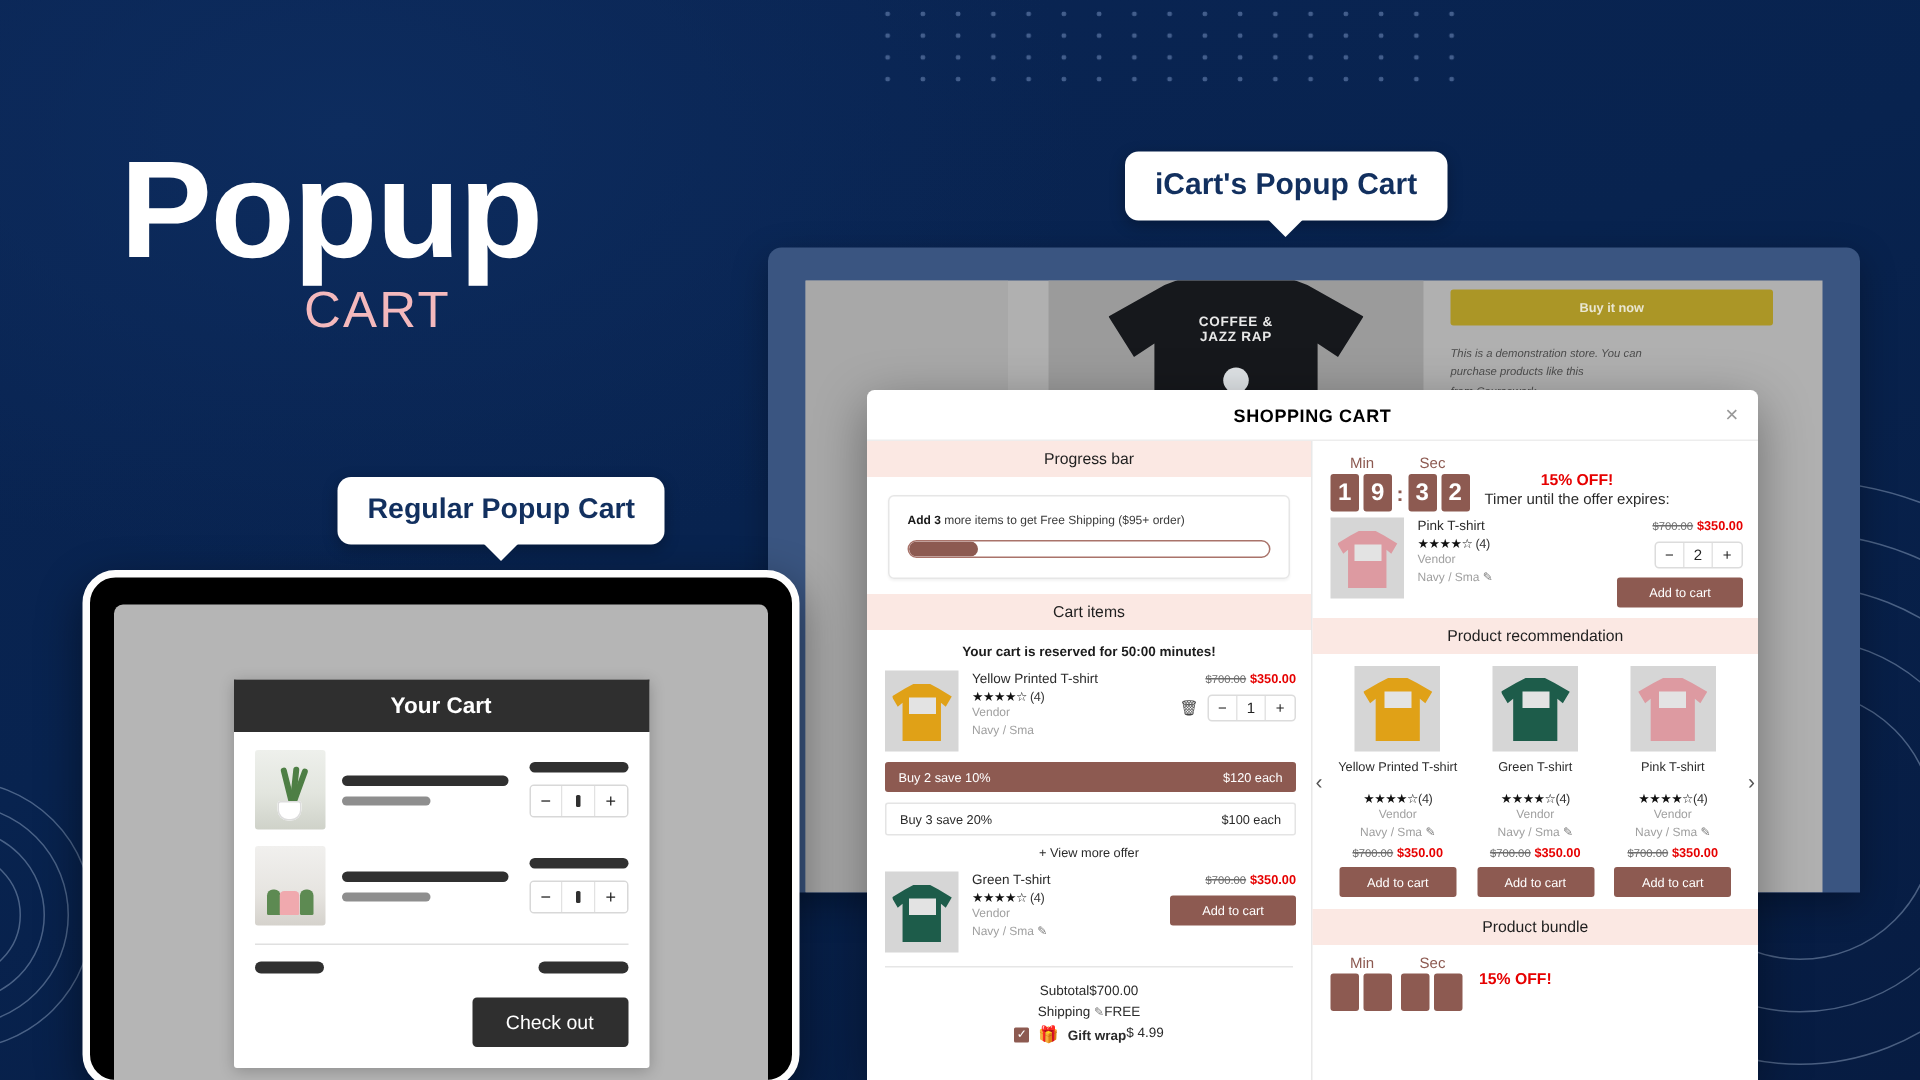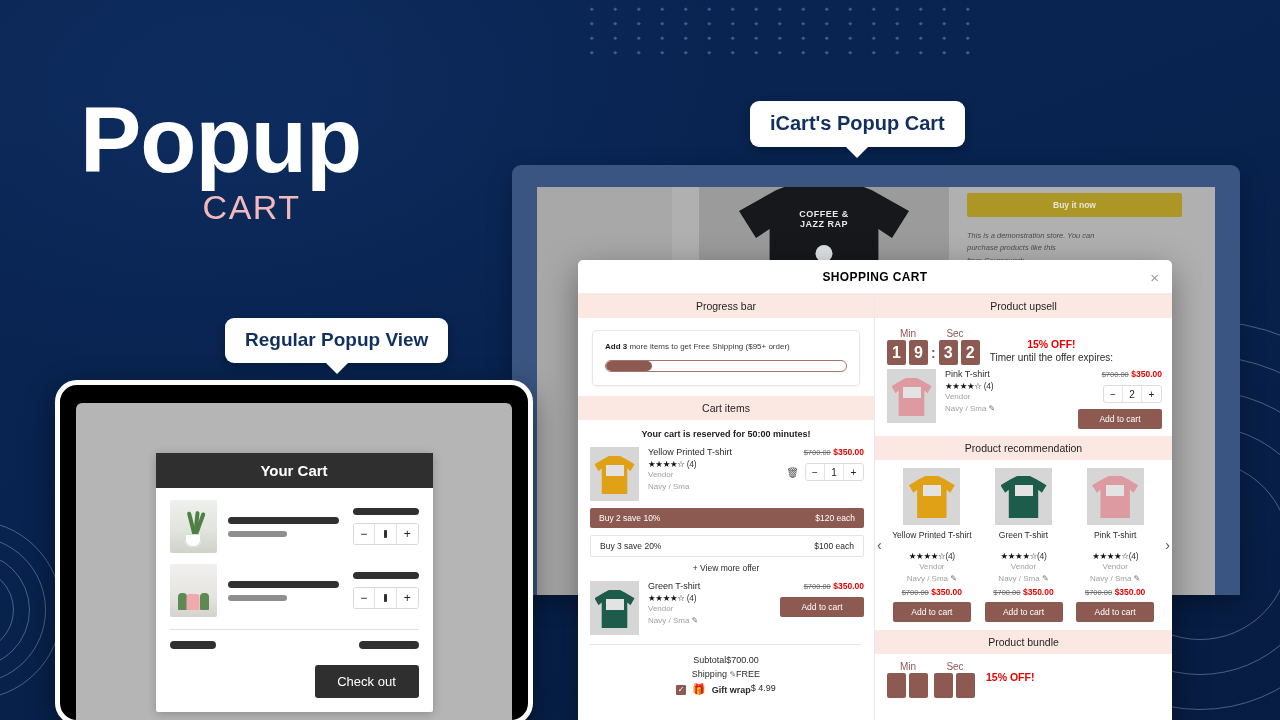--- a/index.html
+++ b/index.html
@@ -509,21 +509,20 @@
             <span class="chk">✓</span>
             <span class="gift-icon">🎁</span>
             <b>Gift wrap</b>
           </span>
           <span class="r">$ 4.99</span>
         </div>
       </div>
     </div>
 
     <div class="col-right">
-      <div class="sec-head">Product upsell</div>
 
       <div class="upsell-top">
         <div class="timer">
           <div class="timer-labels">
             <div>Min</div>
             <div>Sec</div>
           </div>
           <div class="timer-digits">
             <div class="tdig">1</div>
             <div class="tdig">9</div>
@@ -634,13 +633,13 @@
         </div>
         <div class="offer-txt">
           <div class="pct">15% OFF!</div>
         </div>
       </div>
     </div>
   </div>
 </div>
 
 <div class="callout" id="callout-icart">iCart's Popup Cart</div>
-<div class="callout" id="callout-regular">Regular Popup View</div>
+<div class="callout" id="callout-regular">Regular Popup Cart</div>
 
 </body></html>

